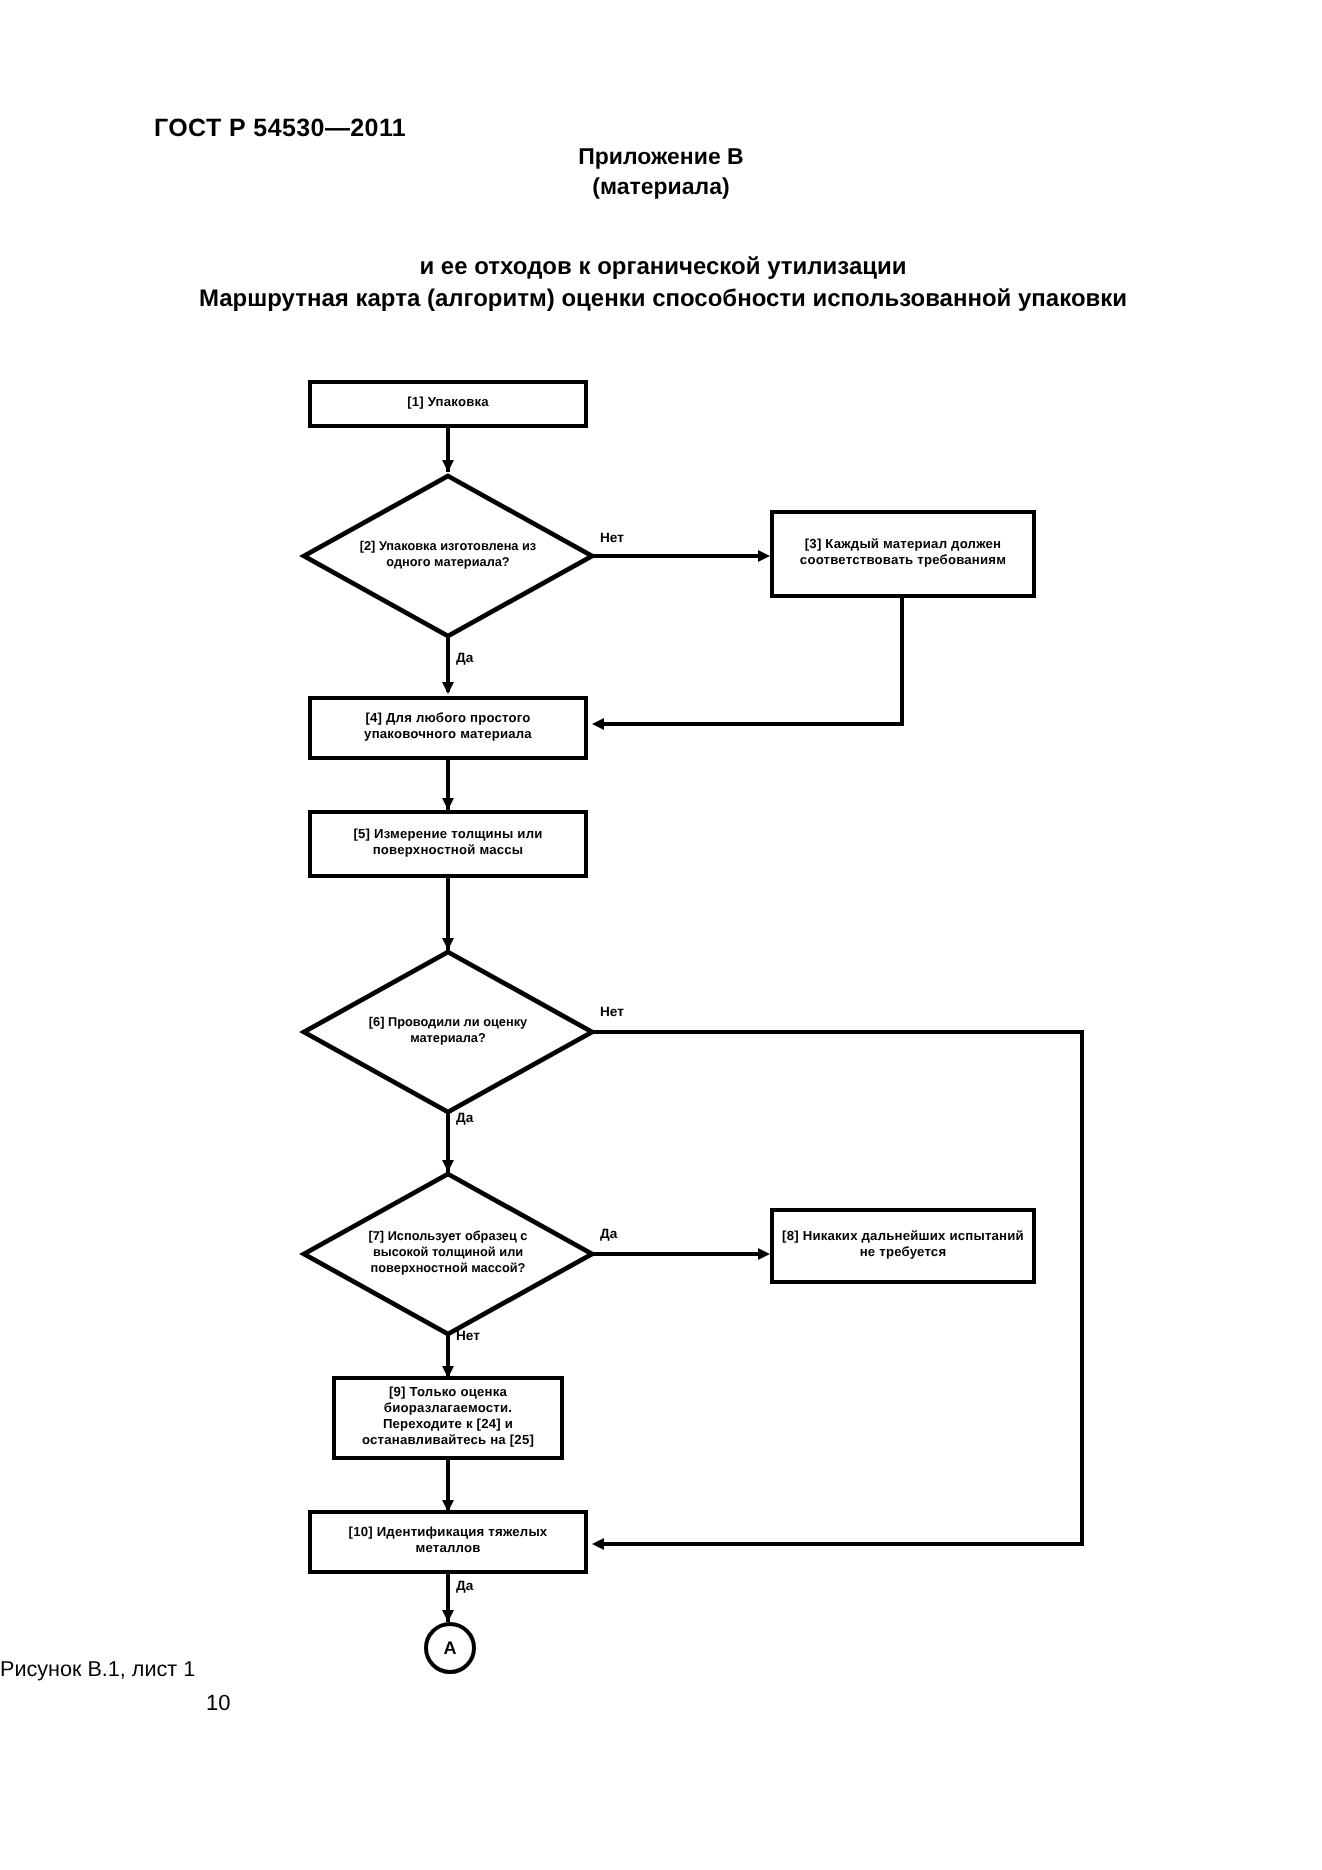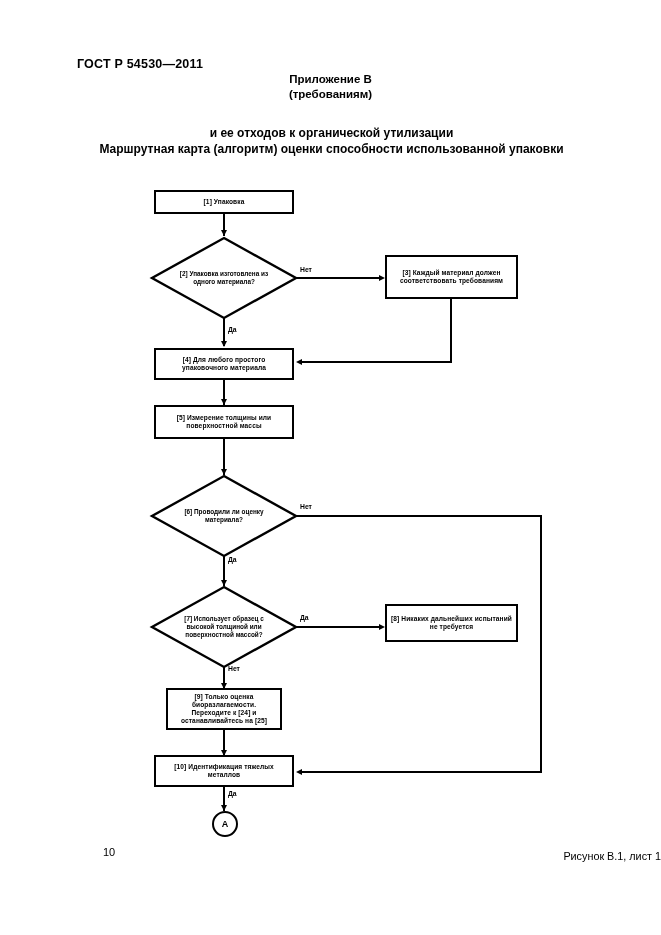--- a/index.html
+++ b/index.html
@@ -24,21 +24,21 @@
     position:absolute;left:60px;right:58px;top:125px;
     text-align:center;font-size:12px;font-weight:bold;line-height:16px;
   }
   .para{
     position:absolute;left:65px;right:58px;top:161px;
     font-size:10.8px;line-height:15px;text-align:justify;
   }
   .para .ind{display:inline-block;width:26px;}
   .caption{
     position:absolute;left:0;right:0;top:829px;
-    text-align:right;font-size:10.8px;margin-top:21px;
+    text-align:left;font-size:10.8px;
   }
   .folio{
     position:absolute;left:74px;top:846px;font-size:11px;margin-left:29px;
   }
 
   
   .fc{position:absolute;left:0;top:0;width:661px;height:935px;}
   .node{position:absolute;box-sizing:border-box;}
 
   .box{
@@ -84,21 +84,21 @@
 </style>
 </head>
 <body>
 
 <div class="page">
 
   <div class="std-no">ГОСТ Р 54530—2011</div>
 
   <div class="annex">
     <div>Приложение В</div>
-    <div class="sub">(требованиям)</div>
+    <div class="sub">(материала)</div>
   </div>
 
   <div class="doc-title">
     <div>и ее отходов к органической утилизации</div>
     <div>Маршрутная карта (алгоритм) оценки способности использованной упаковки</div>
   </div>
 
 
   <div class="fc">
 

